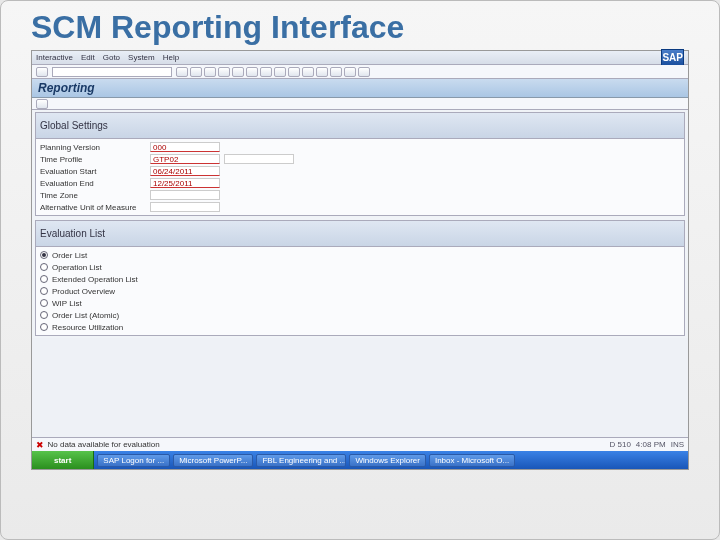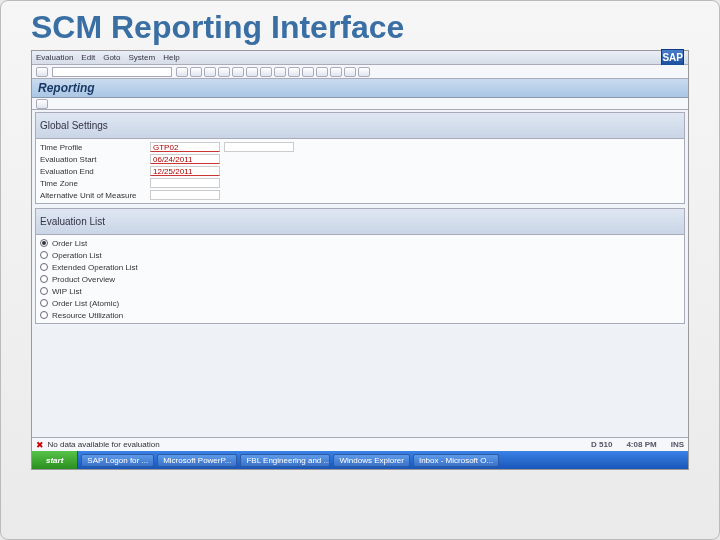--- a/index.html
+++ b/index.html
@@ -117,32 +117,32 @@
   .radio-dot.sel::after { content:''; width:4px; height:4px; background:#334; border-radius:50%; }
   .blank { flex: 1; background: #eef1f6; }
   .statusbar {
     background: #f5f7fb;
     border-top: 1px solid #aab;
     height: 14px;
     display: flex; align-items: center;
     padding: 0 4px;
   }
   .status-icon { color:#c00; font-size:9px; margin-right:4px; }
-  .status-right { margin-left:auto; display:flex; gap:14px; color:#556;font-weight:bold; }
+  .status-right { margin-left:auto; display:flex; gap:5px; color:#556; }
   .taskbar {
     height: 18px;
     background: linear-gradient(#3a82e6,#1956b8);
     display: flex; align-items: center;
     font-size: 8px; color: #fff;
     padding-right: 4px;
   }
   .start {
     background: linear-gradient(#57c34a,#2a8f1e);
     height: 100%; display:flex; align-items:center;
-    padding: 0 14px; font-weight: bold; font-style: italic;
+    padding: 0 22px; font-weight: bold; 
     border-right: 1px solid #1a6a10;
   }
   .task {
     background: linear-gradient(#5f9ae8,#3a72c8);
     border: 1px solid #2a5aa8;
     border-radius: 2px;
     margin-left: 3px;
     padding: 1px 5px;
     max-width: 90px;
     white-space: nowrap; overflow:hidden;
@@ -157,21 +157,21 @@
 </style>
 </head>
 <body>
 
 <div class="slide">
   <div class="slide-title">SCM Reporting Interface</div>
 
   <div class="app">
 
     <div class="menubar">
-      <span>Evaluation</span>
+      <span>Interactive</span>
       <span>Edit</span>
       <span>Goto</span>
       <span>System</span>
       <span>Help</span>
       <div class="sap-logo">SAP</div>
     </div>
 
     <div class="toolbar">
       <div class="tbtn"></div>
       <div class="txtbox"></div>
@@ -193,20 +193,24 @@
 
     <div class="screen-title">Reporting</div>
 
     <div class="subtoolbar">
       <div class="tbtn"></div>
     </div>
 
     <div class="panel">
       <div class="panel-header">Global Settings</div>
       <div class="panel-body">
+        <div class="frow">
+          <div class="flabel">Planning Version</div>
+          <div class="finput req">000</div>
+        </div>
         <div class="frow">
           <div class="flabel">Time Profile</div>
           <div class="finput req">GTP02</div>
           <div class="fspacer"></div>
           <div class="finput"></div>
         </div>
         <div class="frow">
           <div class="flabel">Evaluation Start</div>
           <div class="finput req">06/24/2011</div>
         </div>

